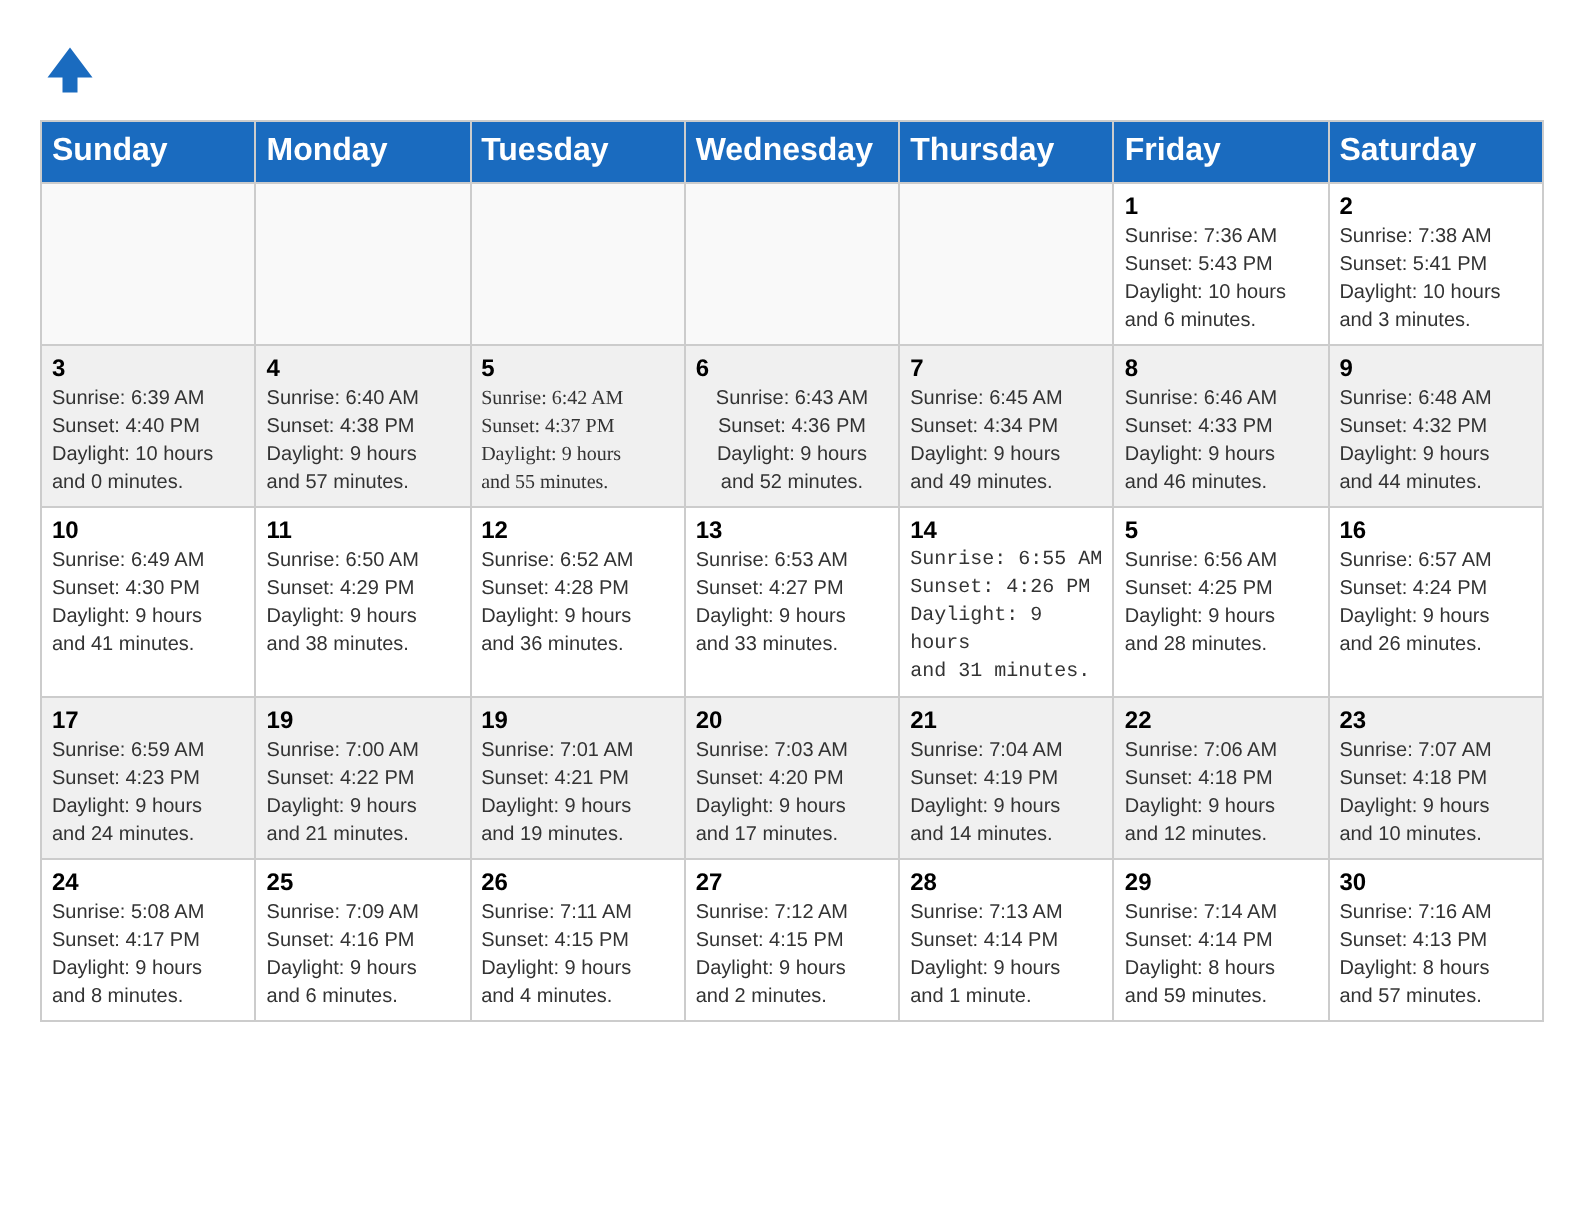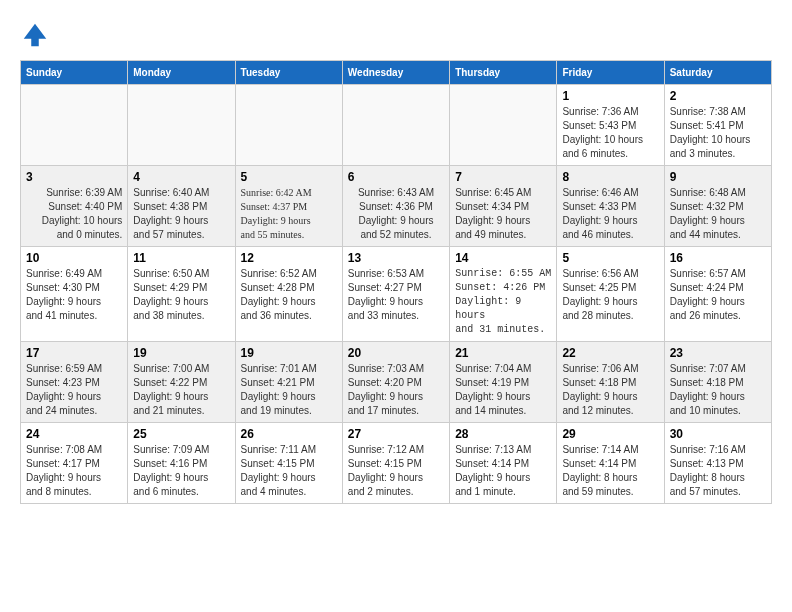--- a/index.html
+++ b/index.html
@@ -55,21 +55,21 @@
     .calendar {
       width: 100%;
       border-collapse: collapse;
       font-size: 10.5px;
     }
     .calendar th {
       background-color: #1a6bbf;
       color: #fff;
       text-align: left;
       padding: 6px 5px;
-      font-size: 10px;
+      font-size: 16px;
       border: 1px solid #ccc;
     }
     .calendar td {
       vertical-align: top;
       border: 1px solid #ccc;
       padding: 4px 5px;
       height: 80px;
       width: calc(100% / 7);
       background: #fff;
     }
@@ -140,21 +140,21 @@
           <span class="day-num">2</span>
           <div class="day-info" style="white-space: pre-line;">Sunrise: 7:38 AM
 Sunset: 5:41 PM
 Daylight: 10 hours
 and 3 minutes.</div>
         </td>
       </tr>
       <tr class="row-alt">
         <td>
           <span class="day-num">3</span>
-          <div class="day-info" style="white-space: pre-line; text-align: right;">Sunrise: 6:39 AM
+          <div class="day-info" style="white-space: pre-line;">Sunrise: 6:39 AM
 Sunset: 4:40 PM
 Daylight: 10 hours
 and 0 minutes.</div>
         </td>
         <td>
           <span class="day-num">4</span>
           <div class="day-info" style="white-space: pre-line;">Sunrise: 6:40 AM
 Sunset: 4:38 PM
 Daylight: 9 hours
 and 57 minutes.</div>
@@ -293,21 +293,21 @@
           <span class="day-num">23</span>
           <div class="day-info" style="white-space: pre-line;">Sunrise: 7:07 AM
 Sunset: 4:18 PM
 Daylight: 9 hours
 and 10 minutes.</div>
         </td>
       </tr>
       <tr>
         <td>
           <span class="day-num">24</span>
-          <div class="day-info" style="white-space: pre-line;">Sunrise: 7:08 AM
+          <div class="day-info" style="white-space: pre-line;">Sunrise: 5:08 AM
 Sunset: 4:17 PM
 Daylight: 9 hours
 and 8 minutes.</div>
         </td>
         <td>
           <span class="day-num">25</span>
           <div class="day-info" style="white-space: pre-line;">Sunrise: 7:09 AM
 Sunset: 4:16 PM
 Daylight: 9 hours
 and 6 minutes.</div>

